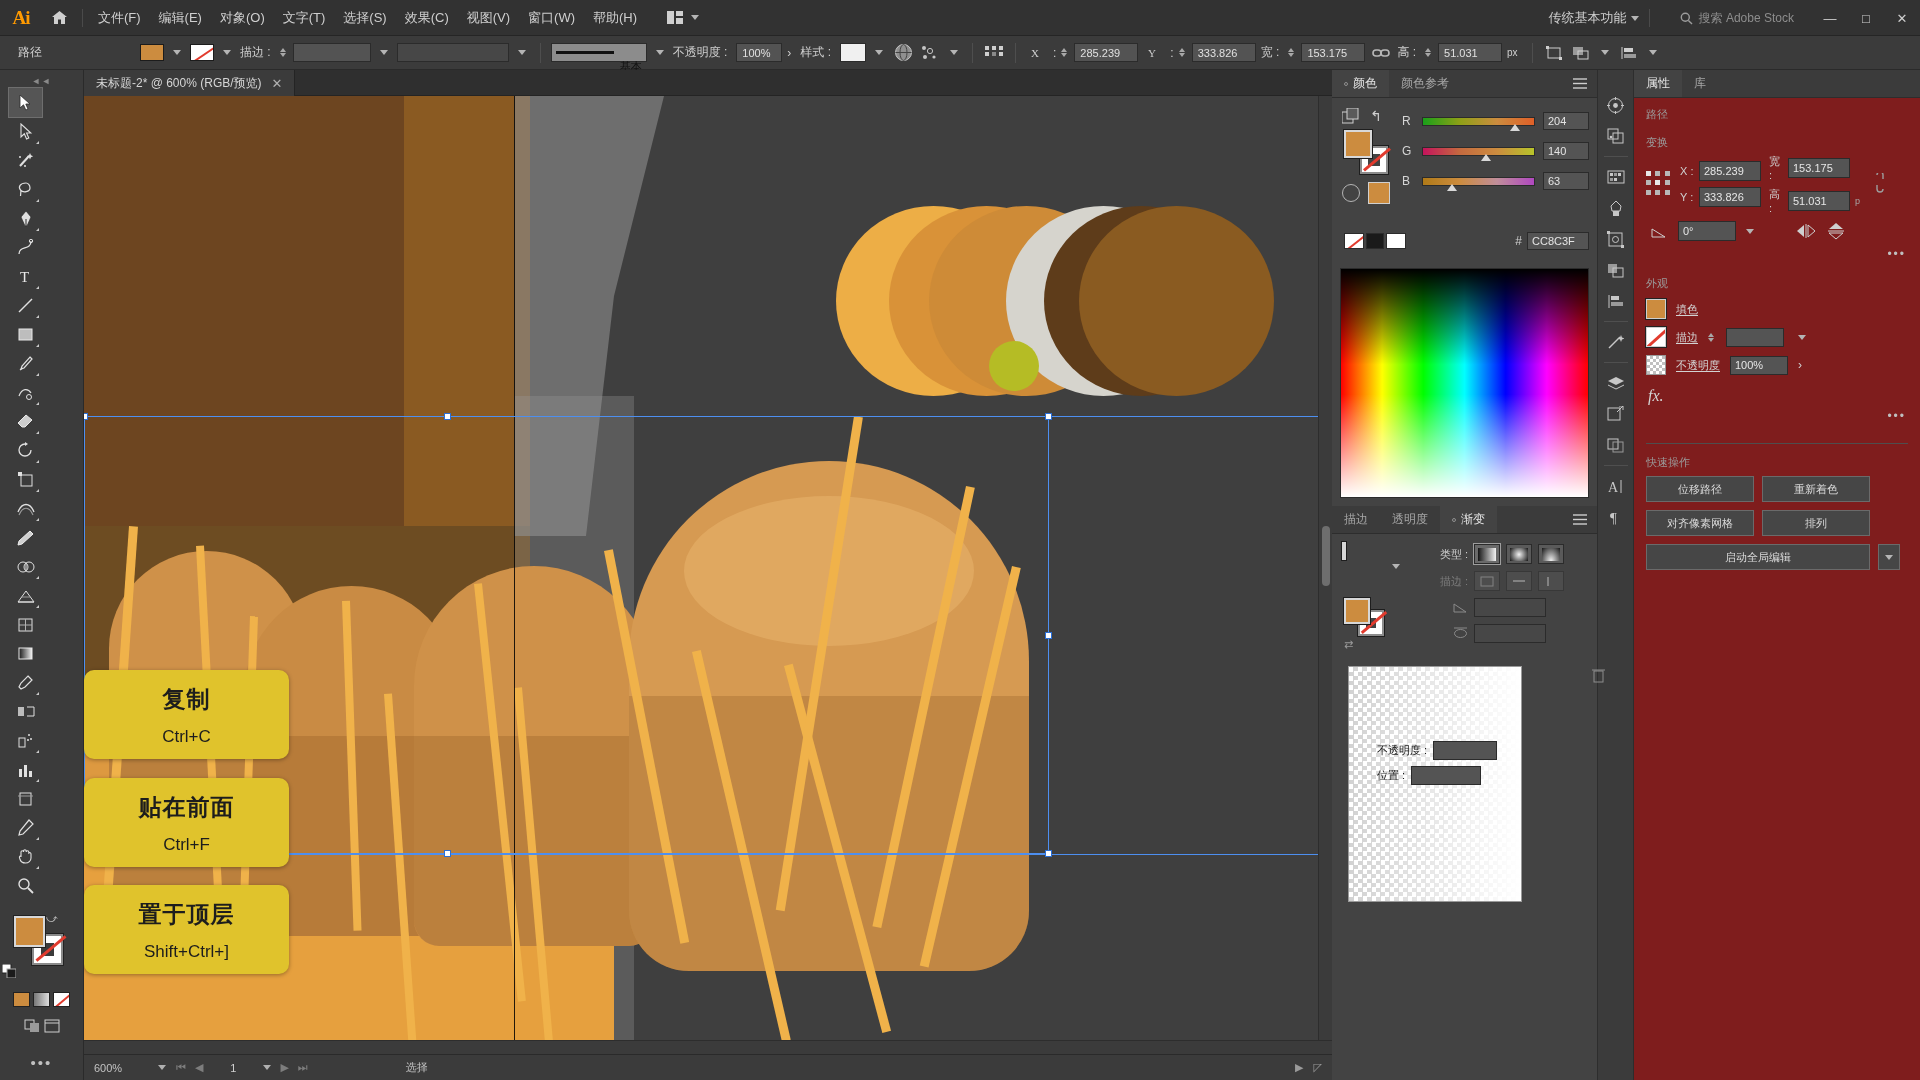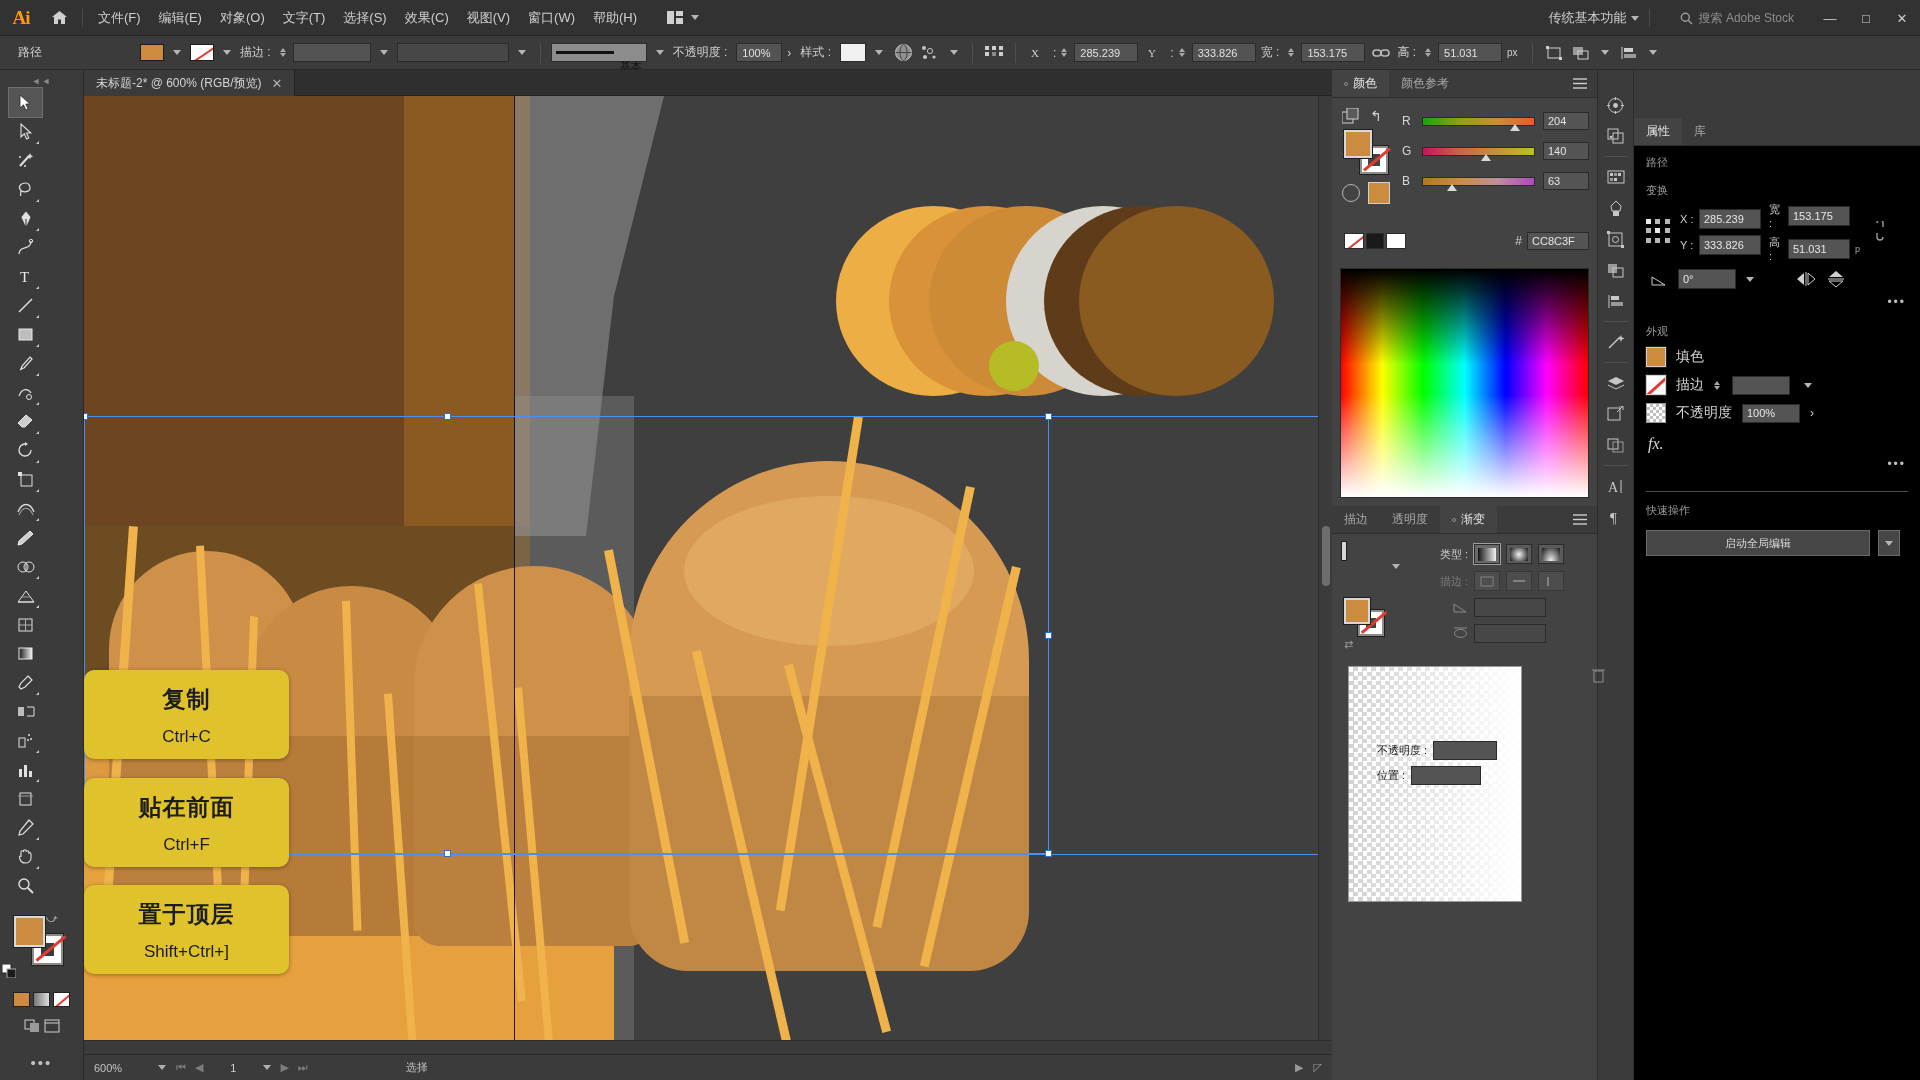--- a/index.html
+++ b/index.html
@@ -266,21 +266,21 @@
   .panelcol-left { width: 266px; background: #434343; border-right: 1px solid #2d2d2d; }
   .iconstrip {
     width: 36px; background: #3b3b3b; border-right: 1px solid #2d2d2d;
     display: flex; flex-direction: column; align-items: center; padding-top: 20px; gap: 1px;
   }
   .iconstrip .ico {
     width: 30px; height: 30px; display: flex; align-items: center; justify-content: center;
     color: #c7c7c7;
   }
   .istrip-sep { width: 24px; height: 1px; background: #4f4f4f; margin: 4px 0; }
-  .panelcol-right { flex: 1; background: #000000; margin-top: 48px; }
+  .panelcol-right { flex: 1; background: #7f1d1d; }
 
   .panel-tabs {
     height: 28px; background: #3b3b3b; display: flex; align-items: stretch;
     border-bottom: 1px solid #2d2d2d;
   }
   .ptab {
     display: flex; align-items: center; padding: 0 12px; font-size: 12px; color: #a6a6a6;
     position: relative;
   }
   .ptab.active { background: #434343; color: #e6e6e6; }
@@ -421,21 +421,21 @@
   }
   .ellipsis-right { text-align: right; padding: 2px 14px 6px; color: #bfbfbf; letter-spacing: 2px; }
   .appear-row { display: flex; align-items: center; gap: 10px; padding: 4px 12px; }
   .ap-sw { width: 20px; height: 20px; background: #cc8c3f; border: 1px solid #cfcfcf; outline:1px solid #222; }
   .ap-sw.strk { background: #fff; position: relative; overflow: hidden; }
   .ap-sw.strk::after { content:""; position:absolute; left:-3px; top:8px; width:28px; height:3px; background:#e23b2e; transform:rotate(-42deg); }
   .ap-sw.op {
     background: repeating-conic-gradient(#c0c0c0 0% 25%, #fff 0% 50%) 0 0/6px 6px;
     border: 1px solid #9a9a9a; outline: none;
   }
-  .ap-lbl { font-size: 14px; color: #d2d2d2; text-underline-offset: 2px; }
+  .ap-lbl { font-size: 11px; color: #d2d2d2; text-decoration: underline; text-underline-offset: 2px; }
   .ap-fld { width: 58px; height: 19px; background: #545454; border: 1px solid #2b2b2b; font-size:11px; color:#e6e6e6; display:flex; align-items:center; padding:0 4px; }
   .fx-row { padding: 8px 14px 2px; font-family: "Liberation Serif", serif; font-style: italic; font-size: 16px; color: #d4d4d4; }
   .qa-grid { display: flex; flex-wrap: wrap; gap: 8px; padding: 2px 12px 0; }
   .qa-btn {
     width: 108px; height: 26px; border: 1px solid #6a6a6a; background: #464646;
     display: flex; align-items: center; justify-content: center; font-size: 11px; color: #dcdcdc;
   }
   .qa-btn.wide { width: 224px; }
   .qa-row { display: flex; gap: 8px; padding: 0 12px; margin-top: 8px; align-items: center; }
   .qa-caret-btn { width: 22px; height: 26px; border: 1px solid #6a6a6a; background: #464646; display:flex; align-items:center; justify-content:center; }
@@ -1324,20 +1324,26 @@
         <span class="ap-sw op"></span>
         <span class="ap-lbl">不透明度</span>
         <span class="ap-fld">100%</span>
         <span style="color:#cfcfcf">›</span>
       </div>
       <div class="fx-row">fx.</div>
       <div class="ellipsis-right">•••</div>
 
       <div class="sec-divider"></div>
       <div class="propsec-title">快速操作</div>
+      <div class="qa-grid">
+        <div class="qa-btn">位移路径</div>
+        <div class="qa-btn">重新着色</div>
+        <div class="qa-btn">对齐像素网格</div>
+        <div class="qa-btn">排列</div>
+      </div>
       <div class="qa-row">
         <div class="qa-btn wide">启动全局编辑</div>
         <div class="qa-caret-btn">
           <span class="caret"></span>
         </div>
       </div>
     </div>
   </div>
 
 

